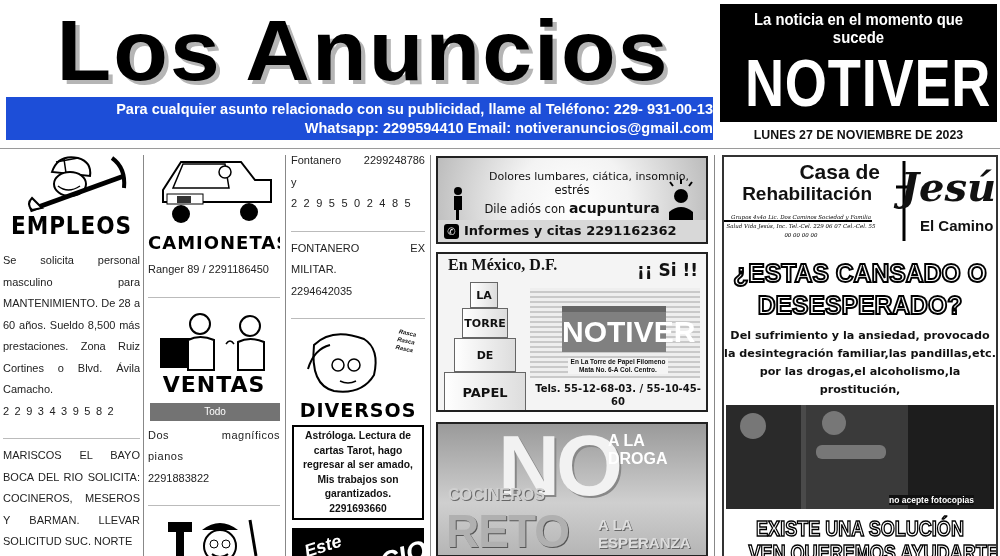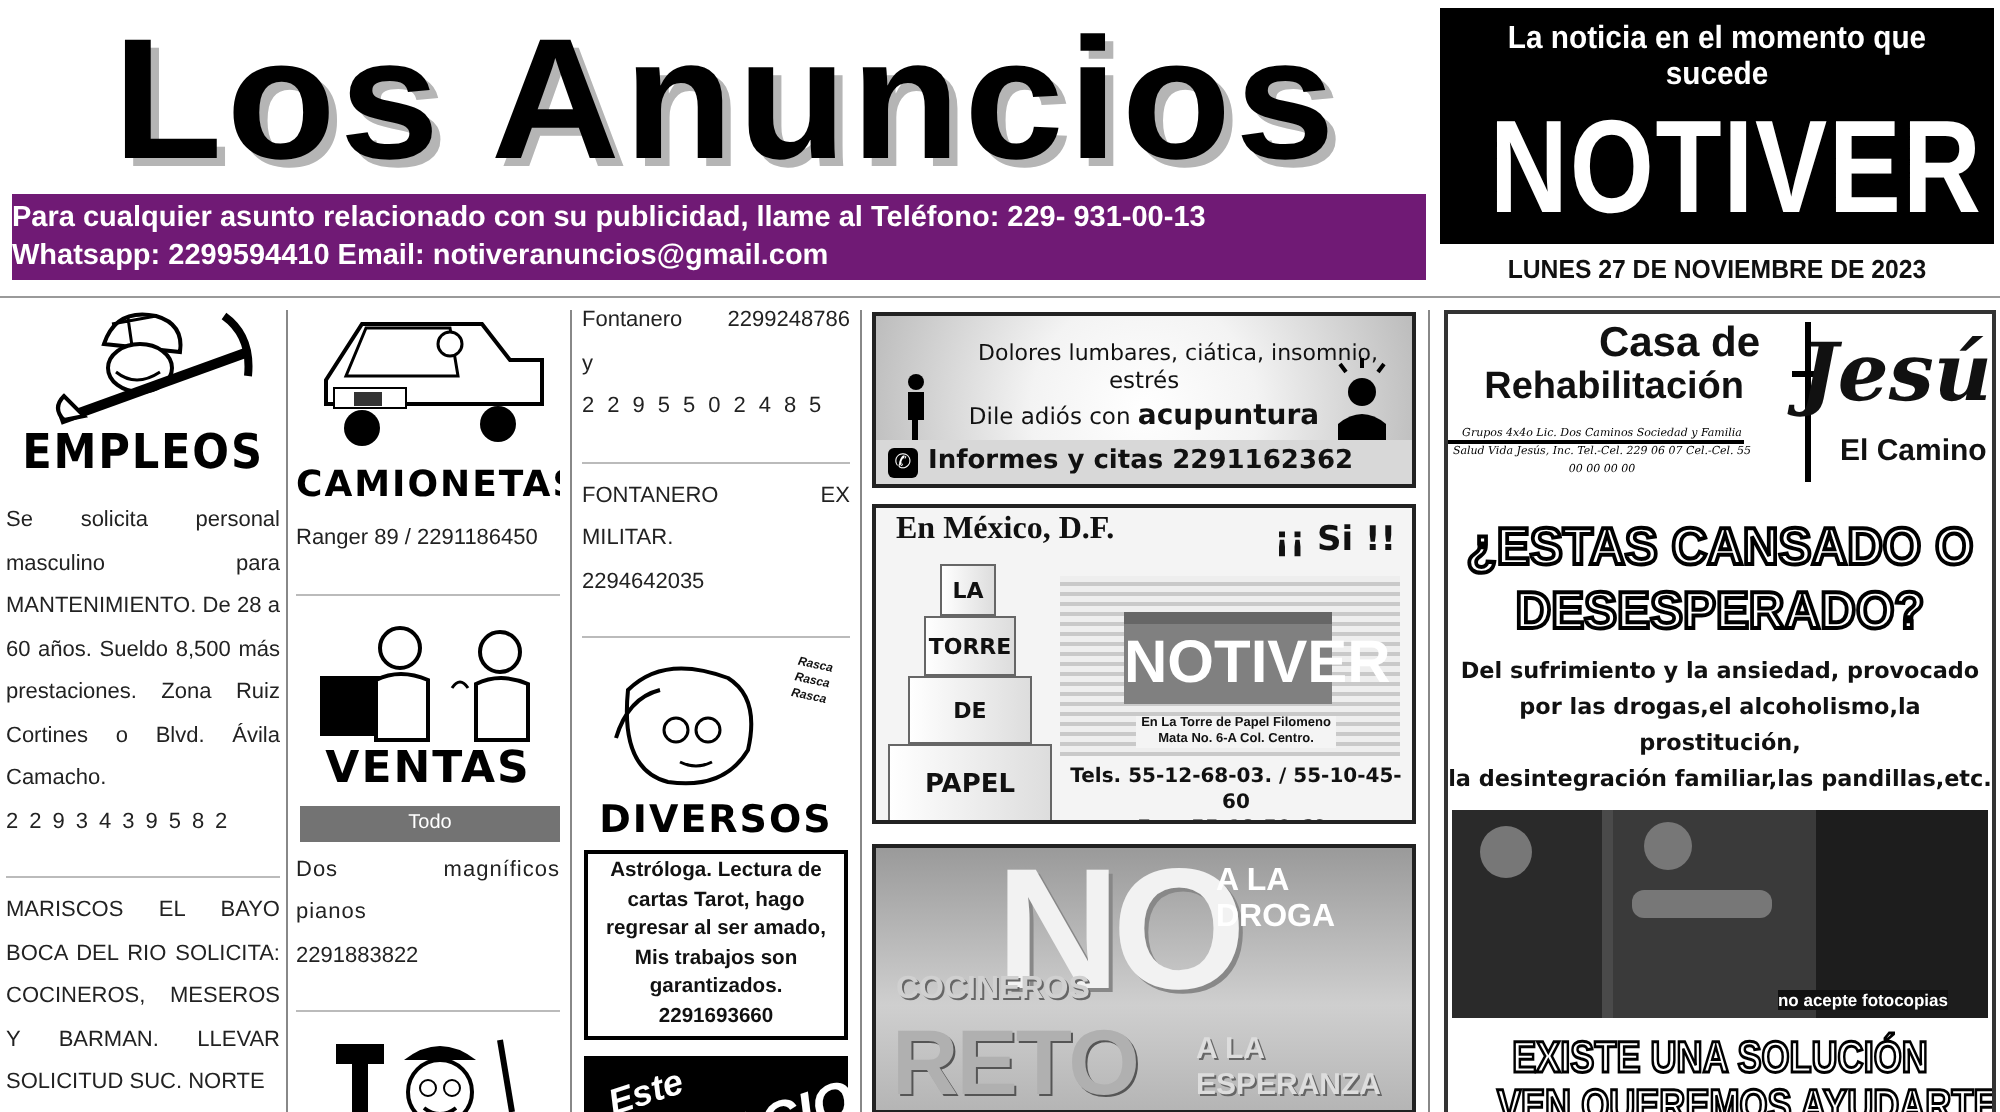--- a/index.html
+++ b/index.html
@@ -10,21 +10,21 @@
   .masthead { position: absolute; left: 0; top: 0; width: 1000px; height: 150px; }
   .title {
     position: absolute; left: 38px; top: 6px; width: 650px; height: 88px;
     font-family: "Liberation Sans", sans-serif; font-weight: 900;
     font-size: 86px; letter-spacing: 2px; line-height: 88px; text-align: center;
     color: #000; transform: scaleX(1.04);
     text-shadow: 4px 4px 0 #b5b5b5;
   }
   .contact-bar {
     position: absolute; left: 6px; top: 97px; width: 707px; height: 43px;
-    background: #701a75; color: #fff; text-align: left;
+    background: #1d4ed8; color: #fff; text-align: right;
     font-weight: bold; font-size: 14.5px; line-height: 19px; padding-top: 3px;
   }
   .brand-box {
     position: absolute; left: 720px; top: 4px; width: 277px; height: 118px;
     background: #000; color: #fff; text-align: center;
   }
   .brand-box .slogan { font-size: 16px; font-weight: bold; margin-top: 7px; transform: scaleX(.93); }
   .brand-box .brand { font-size: 66px; font-weight: 900; line-height: 72px; letter-spacing: 1px; transform: scaleX(.82); }
   .issue-date {
     position: absolute; left: 720px; top: 127px; width: 277px; text-align: center;
@@ -274,22 +274,22 @@
     <div class="small">Grupos 4x4o Lic. Dos Caminos Sociedad y Familia Salud Vida Jesús, Inc. Tel.-Cel. 229 06 07 Cel.-Cel. 55 00 00 00 00</div>
     <svg style="position:absolute;left:170px;top:4px" width="20" height="80" viewBox="0 0 20 80">
       <path d="M10 0 v80 M2 26 h16" stroke="#000" stroke-width="3"></path>
     </svg>
     <div class="jesus">Jesús</div>
     <div class="camino">El Camino</div>
   </div>
   <div class="cansado">¿ESTAS CANSADO O DESESPERADO?</div>
   <div class="cansado-sub">
     <div>Del sufrimiento y la ansiedad, provocado</div>
+    <div>la desintegración familiar,las pandillas,etc.</div>
     <div>por las drogas,el alcoholismo,la prostitución,</div>
-    <div>la desintegración familiar,las pandillas,etc.</div>
   </div>
   <div class="photo-strip">
     <div class="fig" style="left:14px;top:8px;width:26px;height:26px"></div>
     <div class="fig" style="left:96px;top:6px;width:24px;height:24px"></div>
     <div class="fig" style="left:90px;top:40px;width:70px;height:14px;border-radius:6px"></div>
     <div class="note">no acepte fotocopias</div>
   </div>
   <div class="existe">
     <div>EXISTE UNA SOLUCIÓN</div>
     <div>VEN QUEREMOS AYUDARTE</div>

